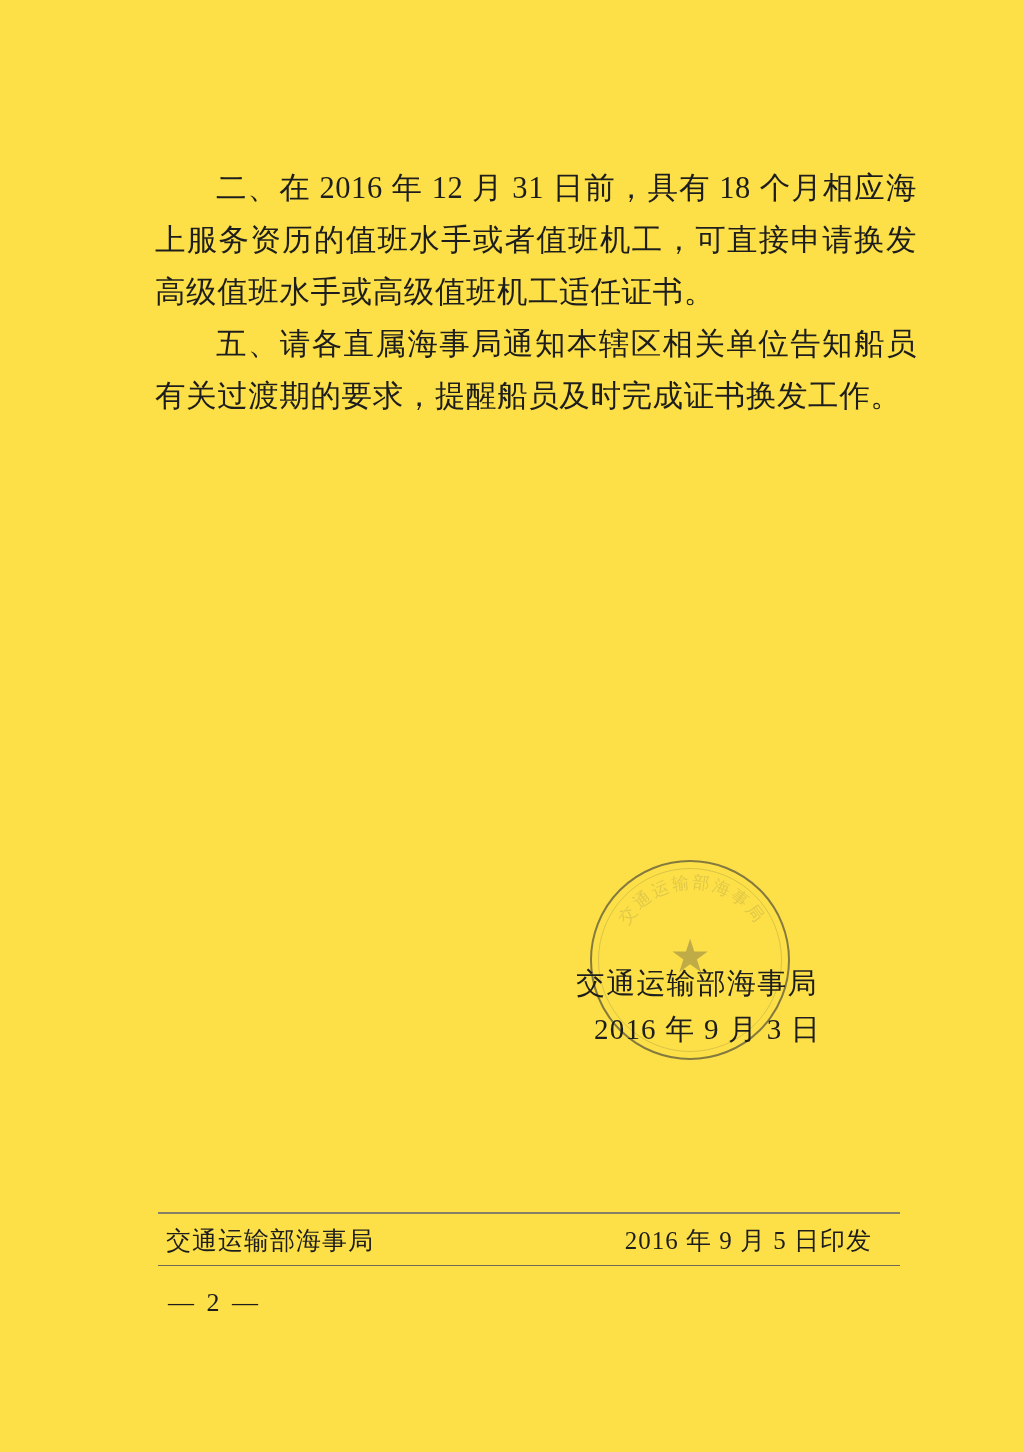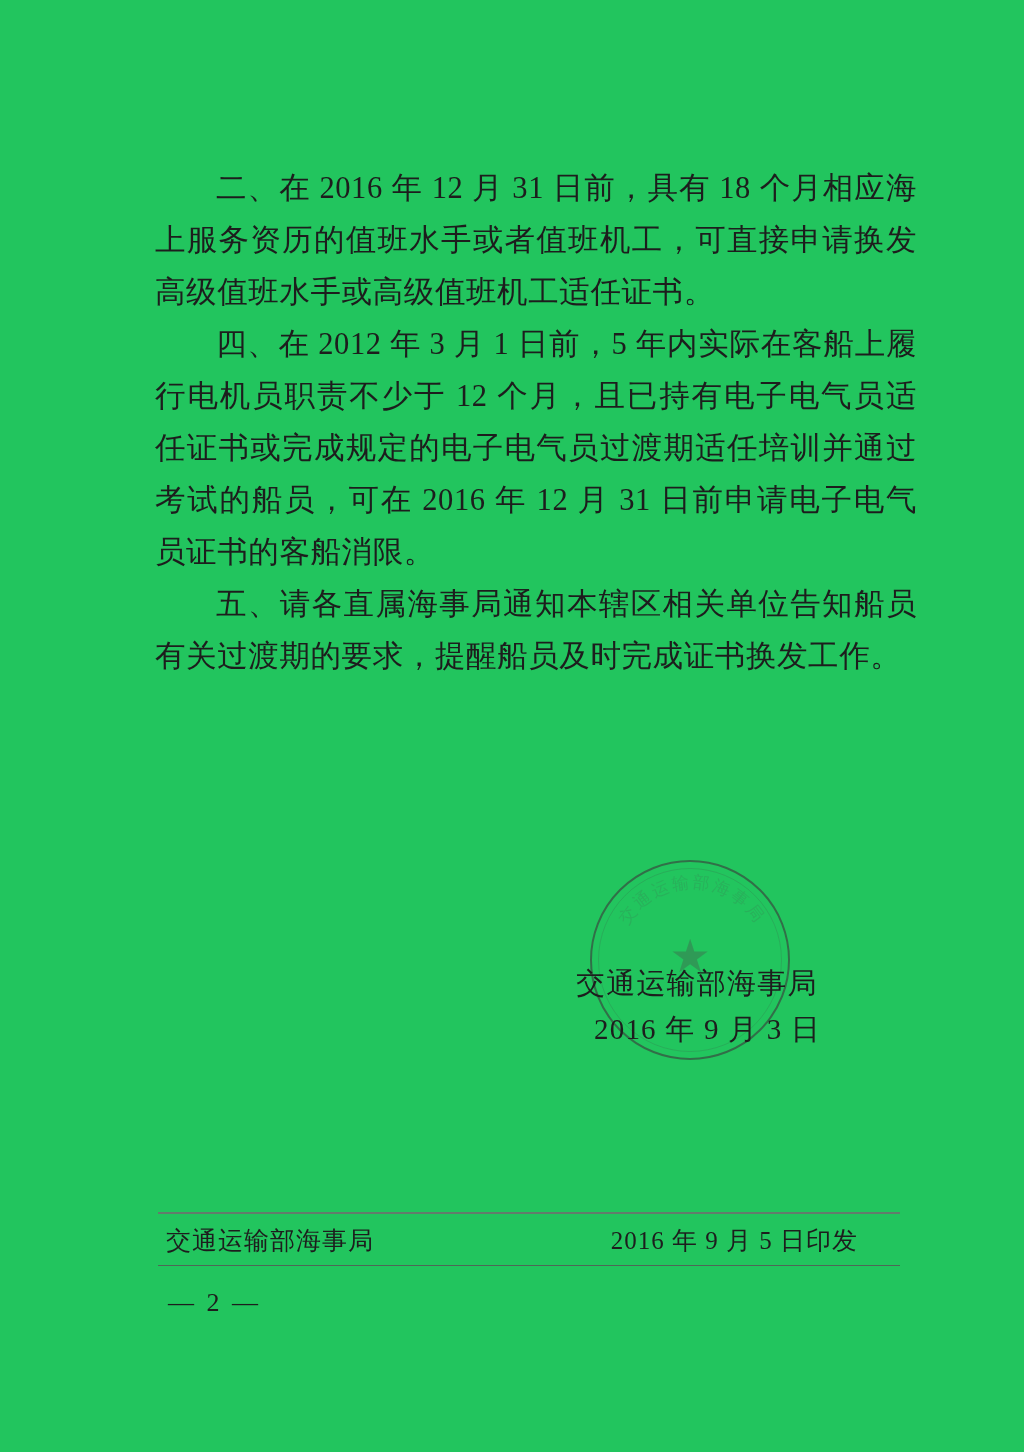--- a/index.html
+++ b/index.html
@@ -13,21 +13,21 @@
     background: #fcfcfc;
     font-family: "Liberation Serif", "DejaVu Serif", serif;
     color: #1a1a1a;
     position: relative;
     overflow: hidden;
   }
 
   .page {
     position: absolute;
     inset: 0;
-    background: #22c55e;
+    background: #fde047;
   }
 
   
   .doc-body {
     position: absolute;
     left: 155px;
     top: 162px;
     width: 762px;
   }
 
@@ -148,41 +148,40 @@
     padding: 10px 8px 8px 8px;
     box-sizing: border-box;
   }
   .footer-left, .footer-right {
     font-size: 25px;
     letter-spacing: 1px;
     color: #1d1d1d;
     white-space: nowrap;
   }
   .footer-right {
-    margin-right: 34px;
+    margin-right: 20px;
   }
 
   .page-number {
     position: absolute;
     left: 168px;
     top: 1288px;
     font-size: 26px;
     letter-spacing: 3px;
     color: #1d1d1d;
     white-space: nowrap;
   }
 </style>
 </head>
 <body>
 
 <div class="page">
 
   <div class="doc-body">
     <p class="para">二、在 2016 年 12 月 31 日前，具有 18 个月相应海上服务资历的值班水手或者值班机工，可直接申请换发高级值班水手或高级值班机工适任证书。</p>
-    <p class="para">四、在 2012 年 3 月 1 日前，5 年内实际在客船上履行电机员职责不少于 12 个月，且已持有电子电气员适任证书或完成规定的电子电气员过渡期适任培训并通过考试的船员，可在 2016 年 12 月 31 日前申请电子电气员证书的客船消限。</p>
     <p class="para">五、请各直属海事局通知本辖区相关单位告知船员有关过渡期的要求，提醒船员及时完成证书换发工作。</p>
   </div>
 
   <div class="sign-block">
 
     <div class="seal">
       <svg class="seal-arc" viewBox="0 0 200 200">
         <defs>
           <path id="sealArcPath" d="M 26,100 A 74,74 0 0 1 174,100"></path>
         </defs>

